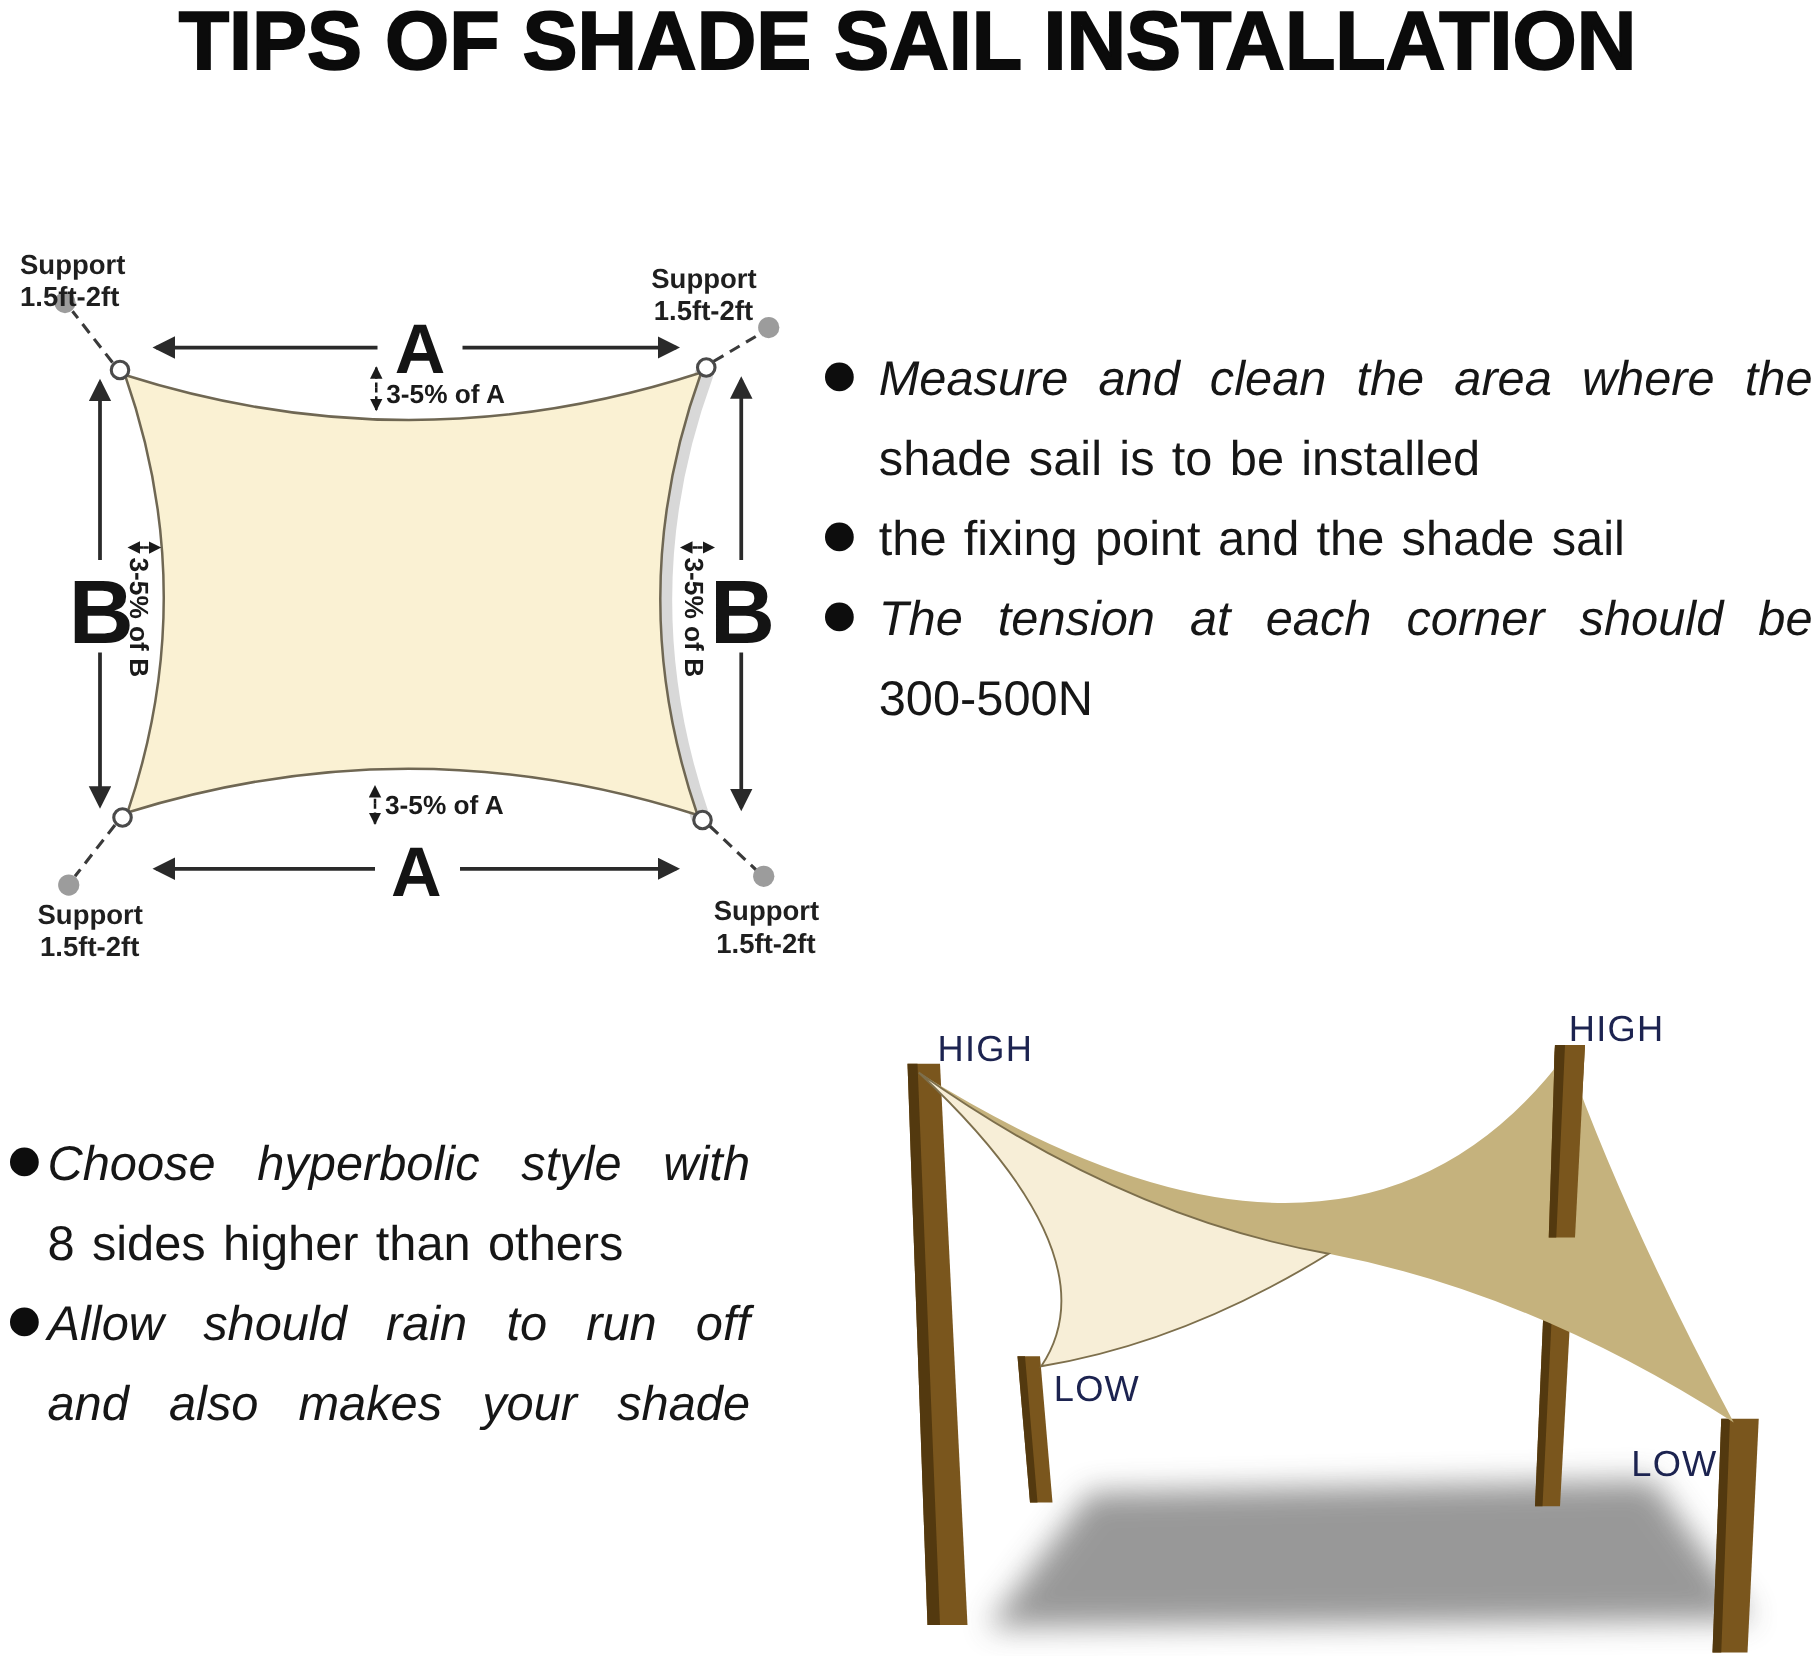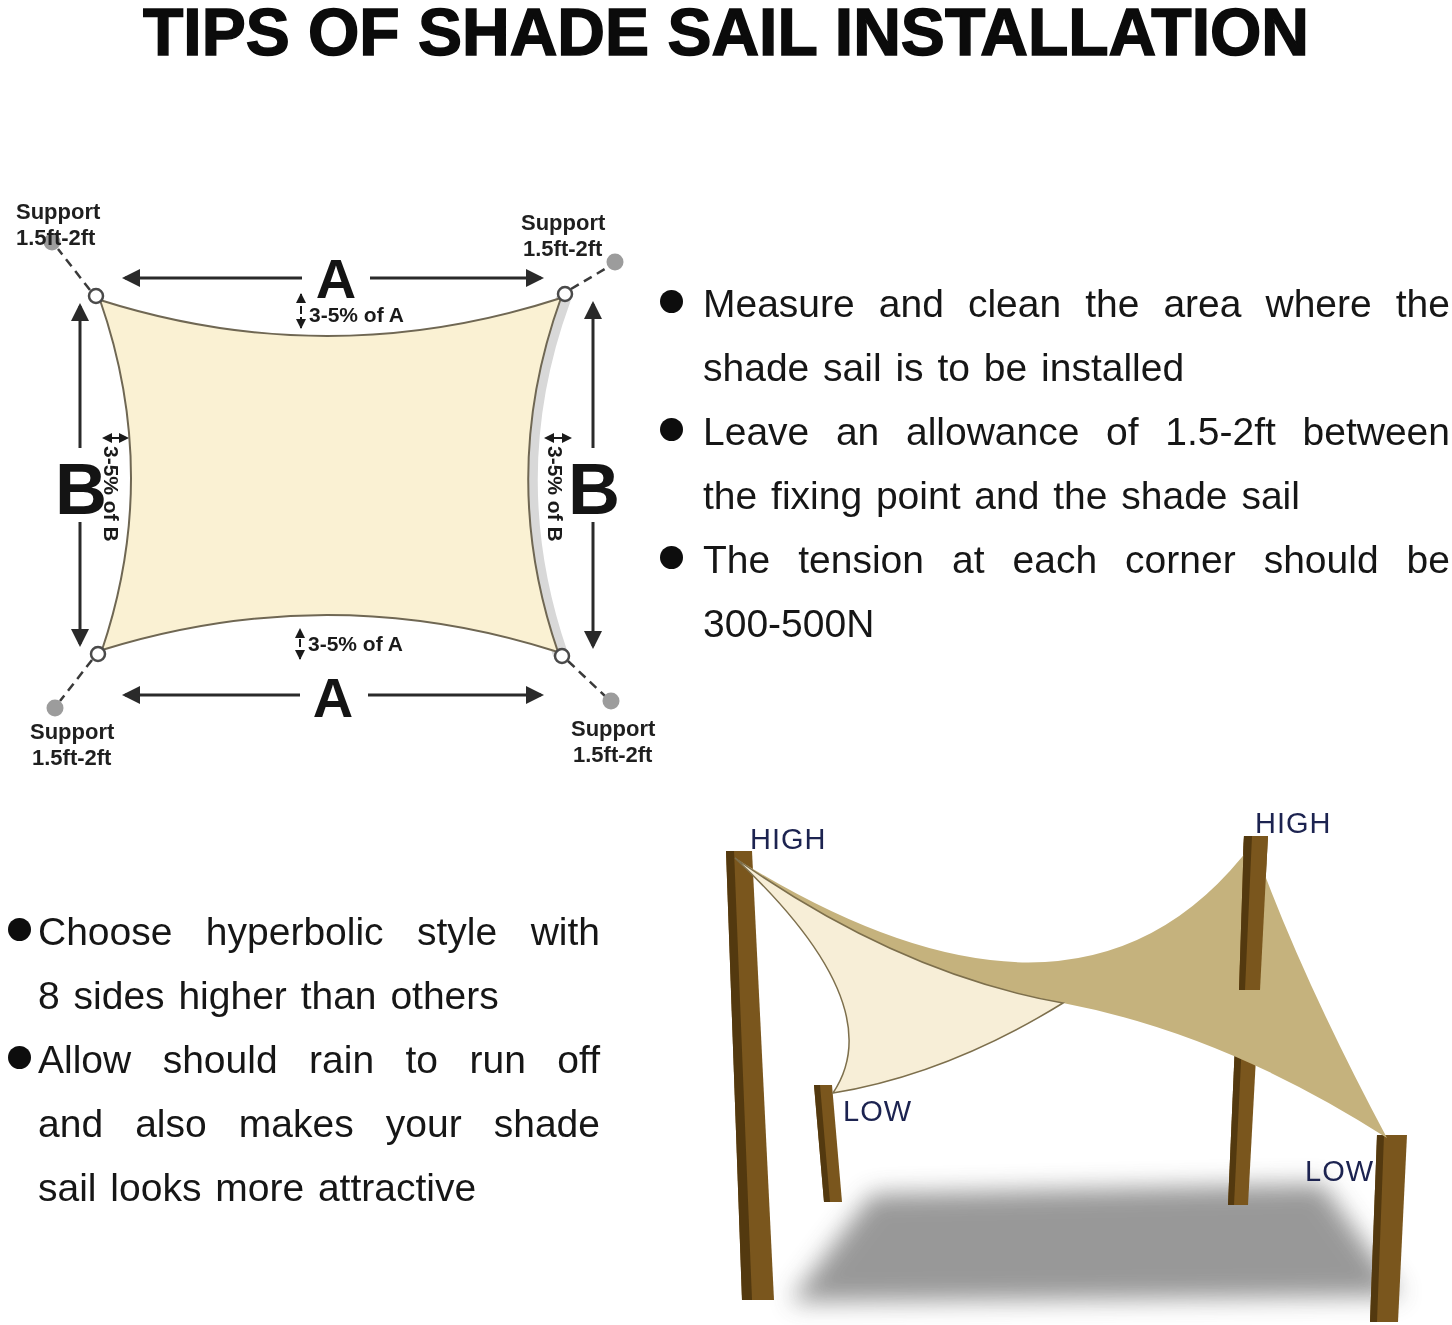--- a/index.html
+++ b/index.html
@@ -32,20 +32,21 @@
   .dot{
     position:absolute;left:0;top:18px;
     width:23px;height:23px;border-radius:50%;
     background:#0d0d0d;
   }
   .tline{word-spacing:3px;white-space:nowrap;}
   .tline.just{
     text-align:justify;
     text-align-last:justify;
     white-space:normal;
+    font-style:italic;
   }
   
   text{font-family:"Liberation Sans", sans-serif;}
   .dimBig{font-weight:bold;fill:#141414;}
   .dimSmall{font-weight:600;font-size:21px;fill:#1a1a1a;}
   .supportTxt{font-weight:bold;font-size:22px;fill:#1f1f1f;}
   .postLabel{font-size:29px;fill:#1c2350;letter-spacing:1px;}
 </style>
 </head>
 <body>
@@ -124,41 +125,39 @@
   </svg>
 
   <div class="tips tips-right">
     <div class="para">
       <span class="dot"></span>
       <div class="tline just">Measure and clean the area where the</div>
       <div class="tline">shade sail is to be installed</div>
     </div>
     <div class="para">
       <span class="dot"></span>
-      <div class="tline just">Leave an allowance of 1.5-2ft between</div>
       <div class="tline">the fixing point and the shade sail</div>
     </div>
     <div class="para">
       <span class="dot"></span>
       <div class="tline just">The tension at each corner should be</div>
       <div class="tline">300-500N</div>
     </div>
   </div>
 
   <div class="tips tips-left">
     <div class="para">
       <span class="dot"></span>
       <div class="tline just">Choose hyperbolic style with</div>
       <div class="tline">8 sides higher than others</div>
     </div>
     <div class="para">
       <span class="dot"></span>
       <div class="tline just">Allow should rain to run off</div>
       <div class="tline just">and also makes your shade</div>
-      <div class="tline">sail looks more attractive</div>
     </div>
   </div>
 
   <svg class="illus" width="802" height="545" viewBox="650 780 802 545">
     <defs>
       <filter id="soft" x="-40%" y="-40%" width="180%" height="180%">
         <feGaussianBlur stdDeviation="12"></feGaussianBlur>
       </filter>
     </defs>
 

